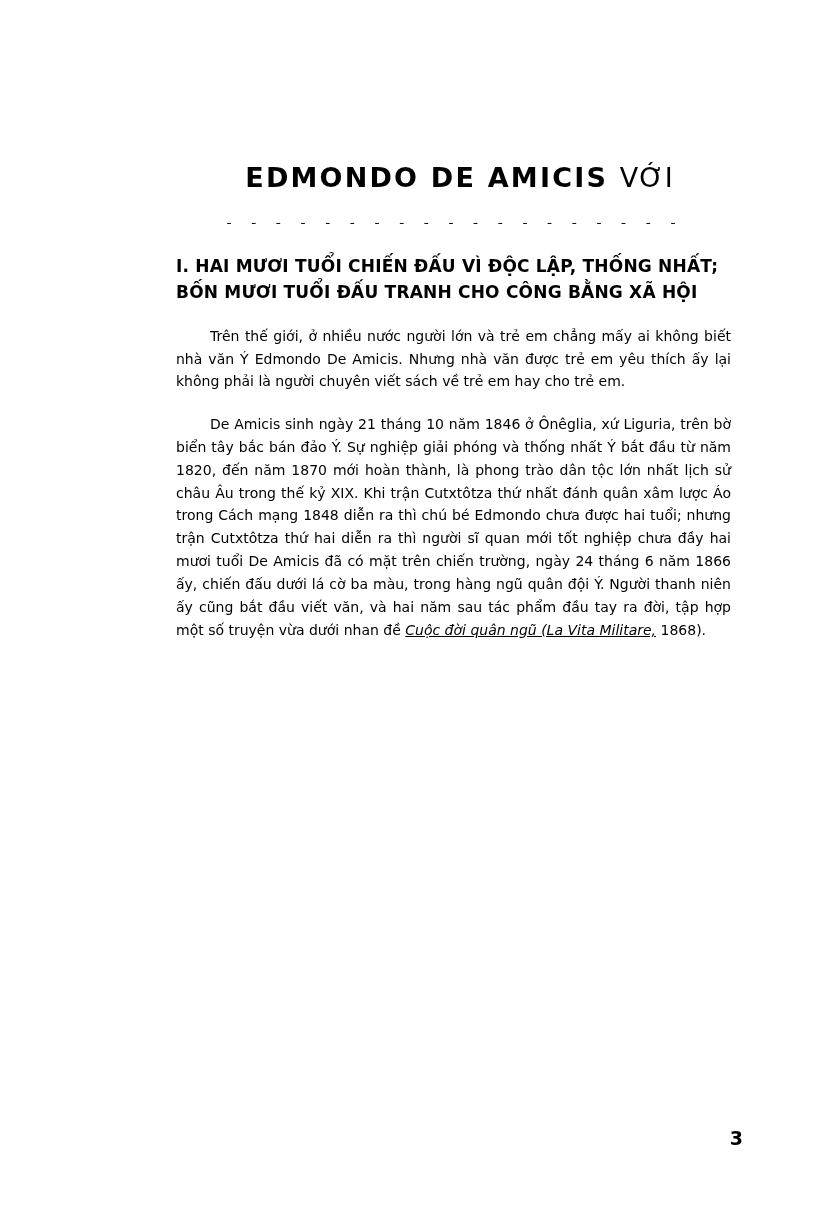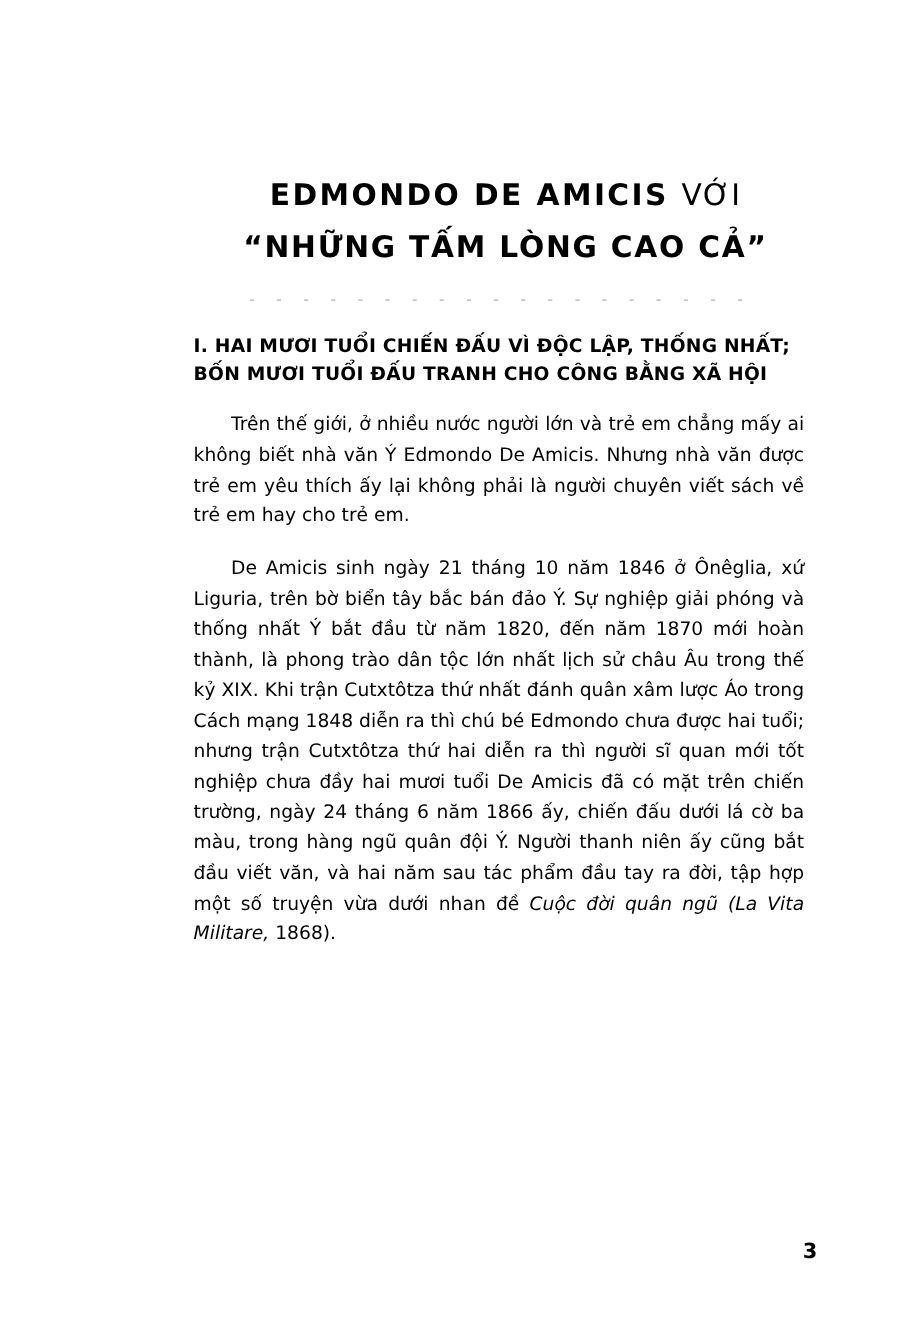--- a/index.html
+++ b/index.html
@@ -64,46 +64,46 @@
   .section-heading {
     margin: 30px 0 0 0;
     font-size: 17px;
     font-weight: 700;
     letter-spacing: 0.2px;
     line-height: 1.48;
     text-align: left;
   }
   p.body-text {
     margin: 20px 12px 0 0;
-    font-size: 17px;
+    font-size: 14px;
     line-height: 1.63;
     text-align: justify;
     text-justify: inter-word;
     text-indent: 34px;
     hyphens: none;
   }
   p.body-text .ital {
     font-style: italic;
+    text-decoration: underline;
   }
   .page-number {
     position: absolute;
     right: 84px;
     bottom: 62px;
     font-size: 19px;
     font-weight: 700;
   }
 </style>
 </head>
 <body>
 
 <div class="page">
 
   <div class="title-block">
     <div class="title-line-1"><span>EDMONDO DE AMICIS</span> <span class="reg">VỚI</span></div>
-    <div class="title-line-2">“NHỮNG TẤM LÒNG CAO CẢ”</div>
     <div class="divider">- - - - - - - - - - - - - - - - - - - - - - - - - - - - - - - - - - -</div>
   </div>
 
   <div class="section-heading">I. HAI MƯƠI TUỔI CHIẾN ĐẤU VÌ ĐỘC LẬP, THỐNG NHẤT; BỐN MƯƠI TUỔI ĐẤU TRANH CHO CÔNG BẰNG XÃ HỘI</div>
 
   <p class="body-text">Trên thế giới, ở nhiều nước người lớn và trẻ em chẳng mấy ai không biết nhà văn Ý Edmondo De Amicis. Nhưng nhà văn được trẻ em yêu thích ấy lại không phải là người chuyên viết sách về trẻ em hay cho trẻ em.</p>
 
   <p class="body-text"><span>De Amicis sinh ngày 21 tháng 10 năm 1846 ở Ônêglia, xứ Liguria, trên bờ biển tây bắc bán đảo Ý. Sự nghiệp giải phóng và thống nhất Ý bắt đầu từ năm 1820, đến năm 1870 mới hoàn thành, là phong trào dân tộc lớn nhất lịch sử châu Âu trong thế kỷ XIX. Khi trận Cutxtôtza thứ nhất đánh quân xâm lược Áo trong Cách mạng 1848 diễn ra thì chú bé Edmondo chưa được hai tuổi; nhưng trận Cutxtôtza thứ hai diễn ra thì người sĩ quan mới tốt nghiệp chưa đầy hai mươi tuổi De Amicis đã có mặt trên chiến trường, ngày 24 tháng 6 năm 1866 ấy, chiến đấu dưới lá cờ ba màu, trong hàng ngũ quân đội Ý. Người thanh niên ấy cũng bắt đầu viết văn, và hai năm sau tác phẩm đầu tay ra đời, tập hợp một số truyện vừa dưới nhan đề </span><span class="ital">Cuộc đời quân ngũ (La Vita Militare,</span><span> 1868).</span></p>
 
   <div class="page-number">3</div>

